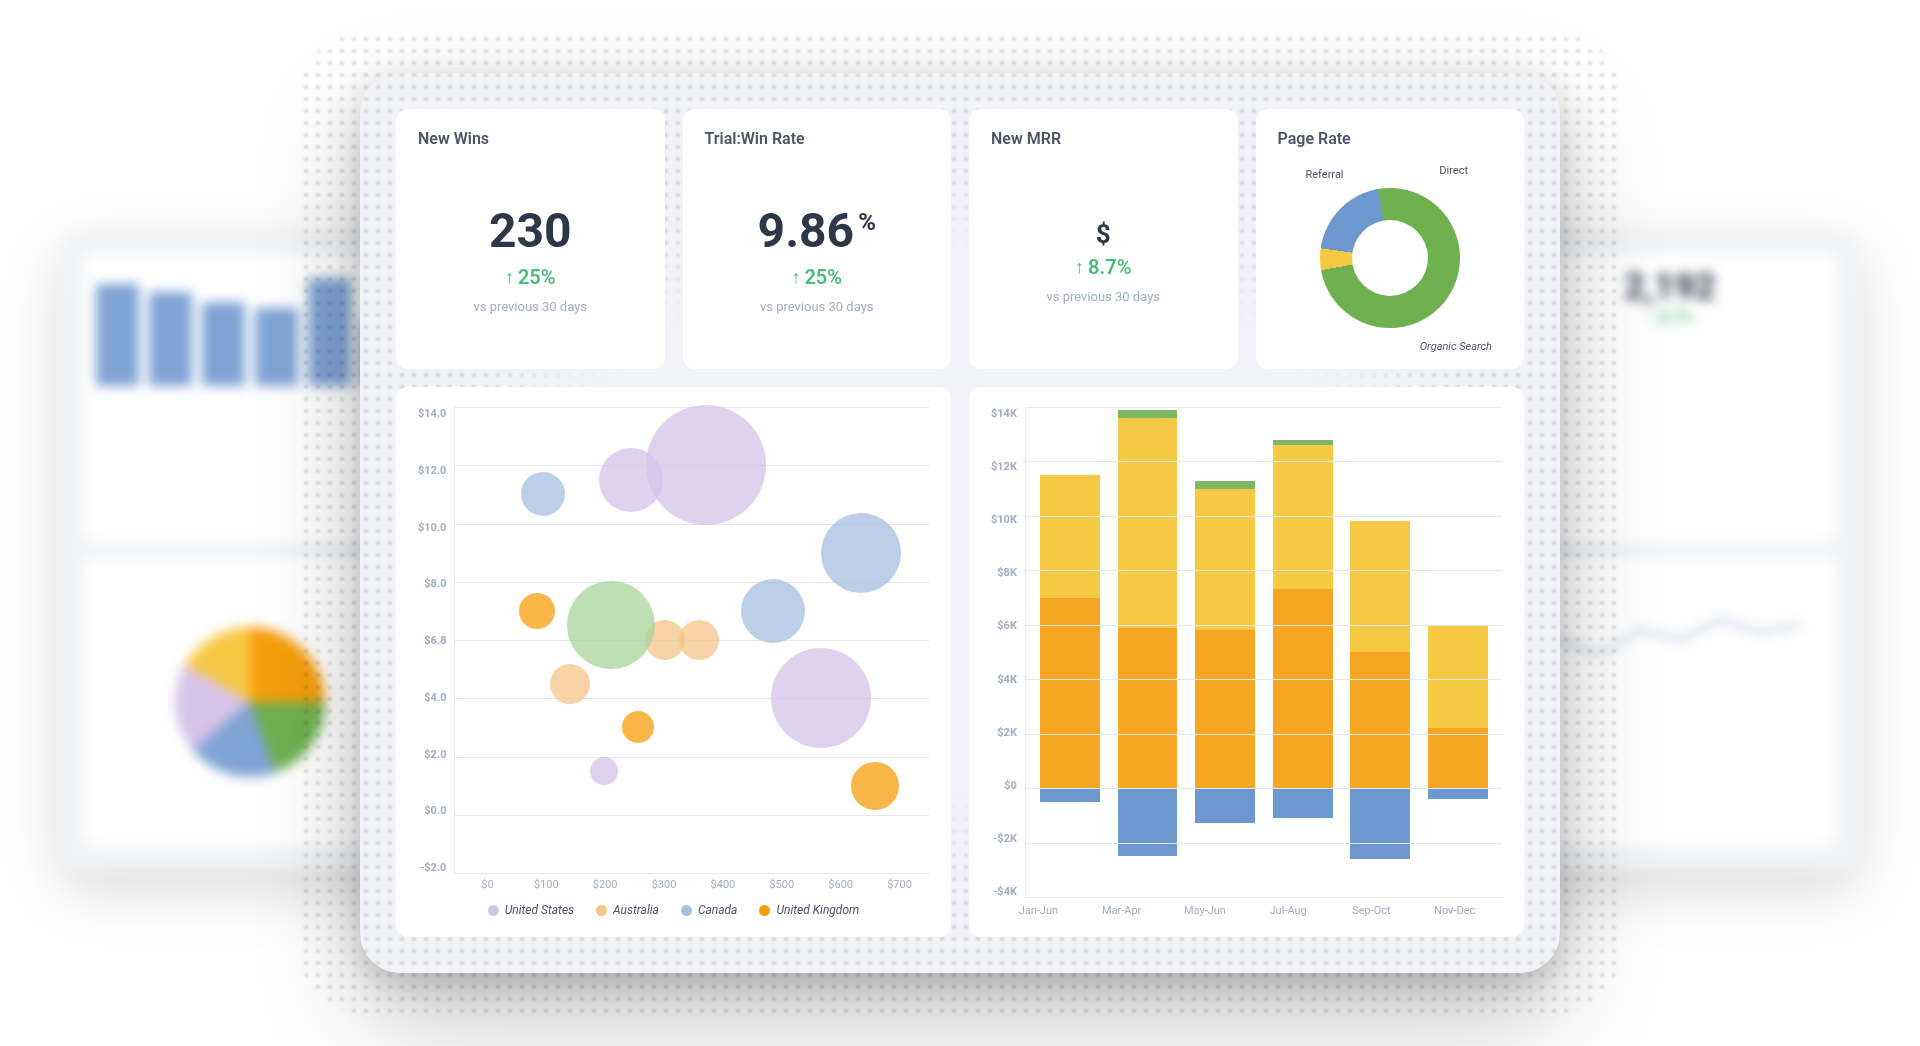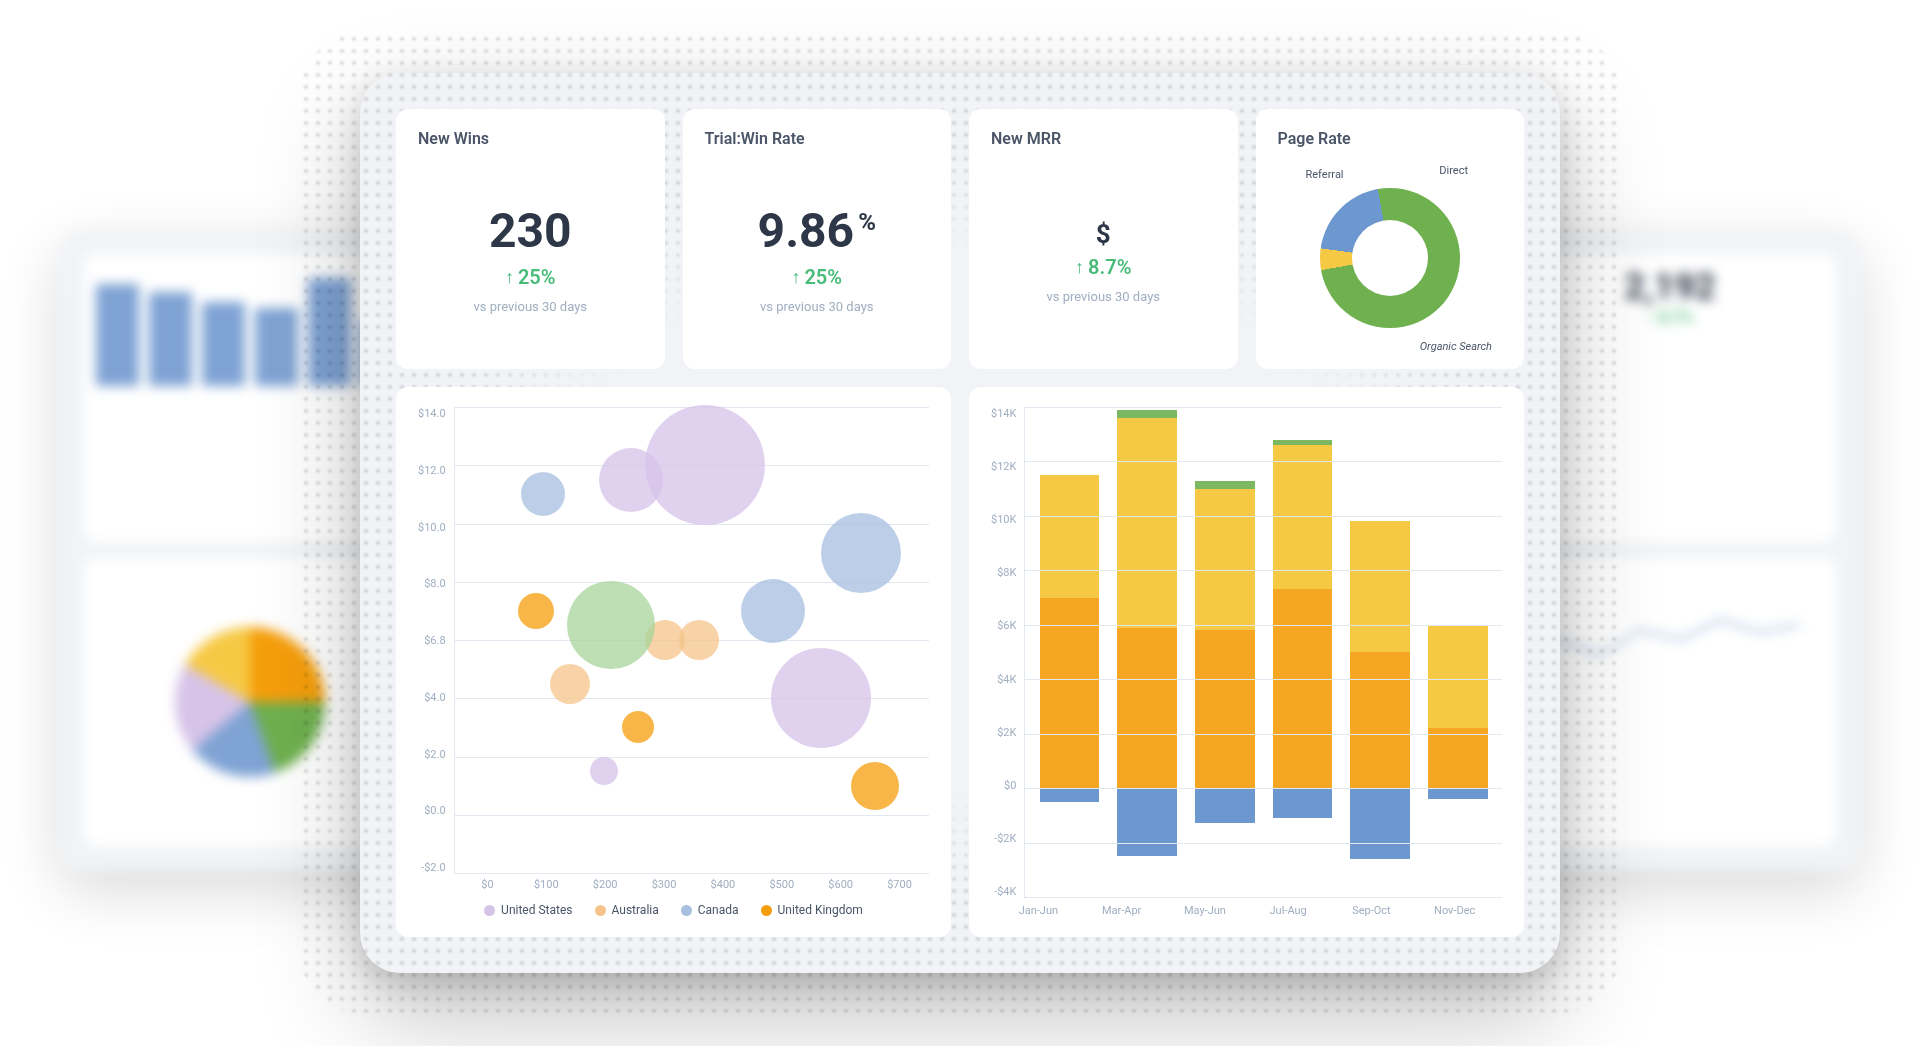--- a/index.html
+++ b/index.html
@@ -89,31 +89,31 @@
   .donut { width:140px; height:140px; border-radius:50%; position:relative;
            background: conic-gradient(var(--seg1) 0 var(--a1), var(--seg2) var(--a1) var(--a2), var(--seg3) var(--a2) 360deg);}
   .donut::after { content:""; position:absolute; inset:32px; background:#fff; border-radius:50%; }
   .donut-label { position:absolute; font-size:11px; color:var(--text-mid); }
   .donut-label.l1 { top: 2px; left: 28px; }
   .donut-label.l2 { top: -2px; right: 34px; }
   .donut-label.l3 { bottom: -4px; right: 10px; font-style: italic; }
 
   .chart-card { flex:1 1 0; min-width:0; }
   .chart-title { font-size: 17px; font-weight:600; color: var(--text-mid); margin-bottom: 8px; }
-  .chart-area { flex:1; display:flex; min-height:0; }
+  .chart-area { flex:1; display:flex; min-height:0;font-weight:bold; }
   .y-axis { display:flex; flex-direction:column; justify-content:space-between; align-items:flex-end;
             padding-right:8px; font-size:11px; color:var(--text-light); }
   .plot { flex:1; position:relative; border-left:1px solid var(--grid); border-bottom:1px solid var(--grid); }
   .gridline { position:absolute; left:0; right:0; border-top:1px solid var(--grid); }
 
   
   .bubble { position:absolute; border-radius:50%; opacity:0.75; transform:translate(-50%,50%); }
   .x-axis { display:flex; font-size:11px; color:var(--text-light); padding-left:40px; margin-top:4px;}
   .x-axis span { flex:1; text-align:center; }
-  .legend { display:flex; gap:22px; justify-content:center; margin-top:12px; font-size:12px; color:var(--text-mid);}
+  .legend { display:flex; gap:22px; justify-content:center; margin-top:12px; font-size:12px; color:var(--text-mid);font-style:italic;}
   .legend .dot { width:11px; height:11px; border-radius:50%; display:inline-block; margin-right:6px; vertical-align:middle;}
 
   
   .bars { position:absolute; inset:0; display:flex; align-items:flex-end; gap:4%; padding: 0 3%; }
   .bar-group { flex:1; display:flex; flex-direction:column-reverse; align-items:center; height:100%; position:relative;}
   .seg { width:100%; }
   .seg.neg { position:absolute; top:var(--zero); width:100%; }
   .x-labels { display:flex; font-size:11px; color:var(--text-light); padding:6px 3% 0; gap:4%;}
   .x-labels span { flex:1; text-align:center; }
 

